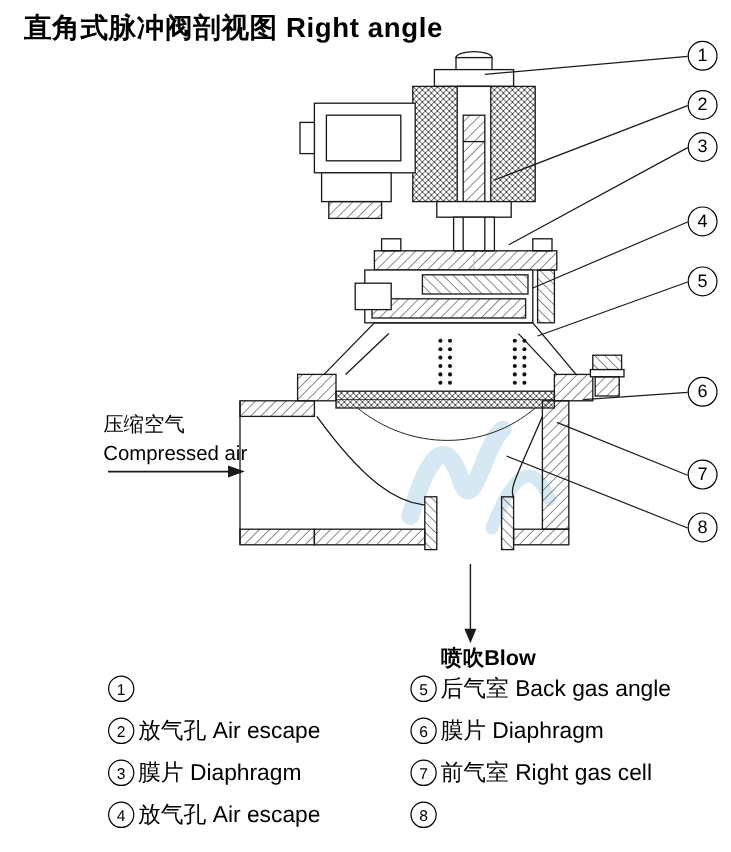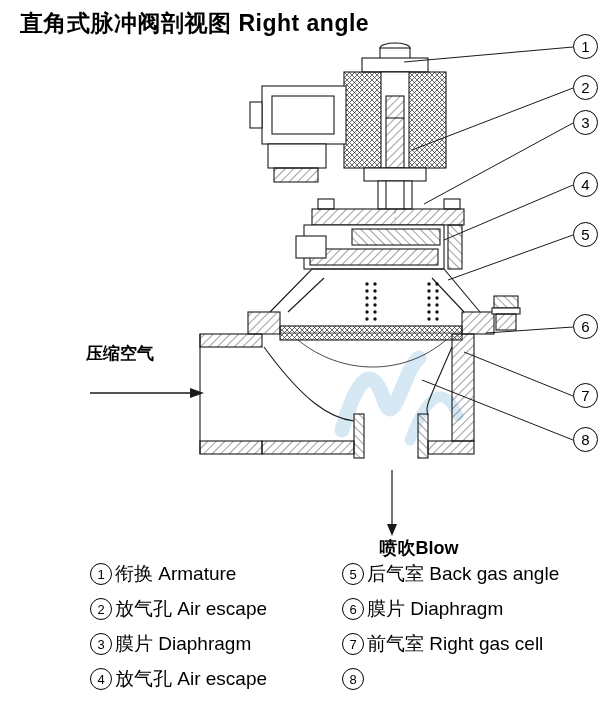--- a/index.html
+++ b/index.html
@@ -17,25 +17,25 @@
   }
   svg.drawing { position:absolute; left:0; top:0; display:block; }
   .callout {
     position:absolute; width:25px; height:25px;
     border:1.6px solid #000; border-radius:50%;
     display:flex; align-items:center; justify-content:center;
     font-size:15px; background:#fff; z-index:3;
   }
   .inlet-label {
     position:absolute; left:74px; top:342px;
-    font-weight:bold; font-size:17px; line-height:24px; z-index:3;
+    font-weight:normal; font-size:17px; line-height:24px; z-index:3;
     white-space:nowrap;
   }
   .outlet-label {
-    position:absolute; left:337px; top:536px; width:140px;
+    position:absolute; left:325px; top:536px; width:140px;
     text-align:center; font-weight:bold; font-size:18px; z-index:3;
     white-space:nowrap;
   }
   .legend {
     position:absolute; left:78px; top:562px;
     display:flex; z-index:3;
   }
   .legend-col { display:flex; flex-direction:column; gap:11px; }
   .legend-col.left { width:252px; }
   .legend-item { display:flex; align-items:center; font-size:19px; white-space:nowrap; height:24px; }
@@ -209,29 +209,29 @@
     </div>
   <div class="callout" style="left:561px; top:383px;">
       <span>7</span>
     </div>
   <div class="callout" style="left:561px; top:427px;">
       <span>8</span>
     </div>
 
   <div class="inlet-label">
     <div>压缩空气</div>
+    <div>Compressed air</div>
   </div>
 
   <div class="outlet-label">喷吹Blow</div>
 
   <div class="legend">
     <div class="legend-col left">
       <div class="legend-item">
         <span class="lnum">1</span>
-        <span>衔换 Armature</span>
       </div>
       <div class="legend-item">
         <span class="lnum">2</span>
         <span>放气孔 Air escape</span>
       </div>
       <div class="legend-item">
         <span class="lnum">3</span>
         <span>膜片 Diaphragm</span>
       </div>
       <div class="legend-item">

